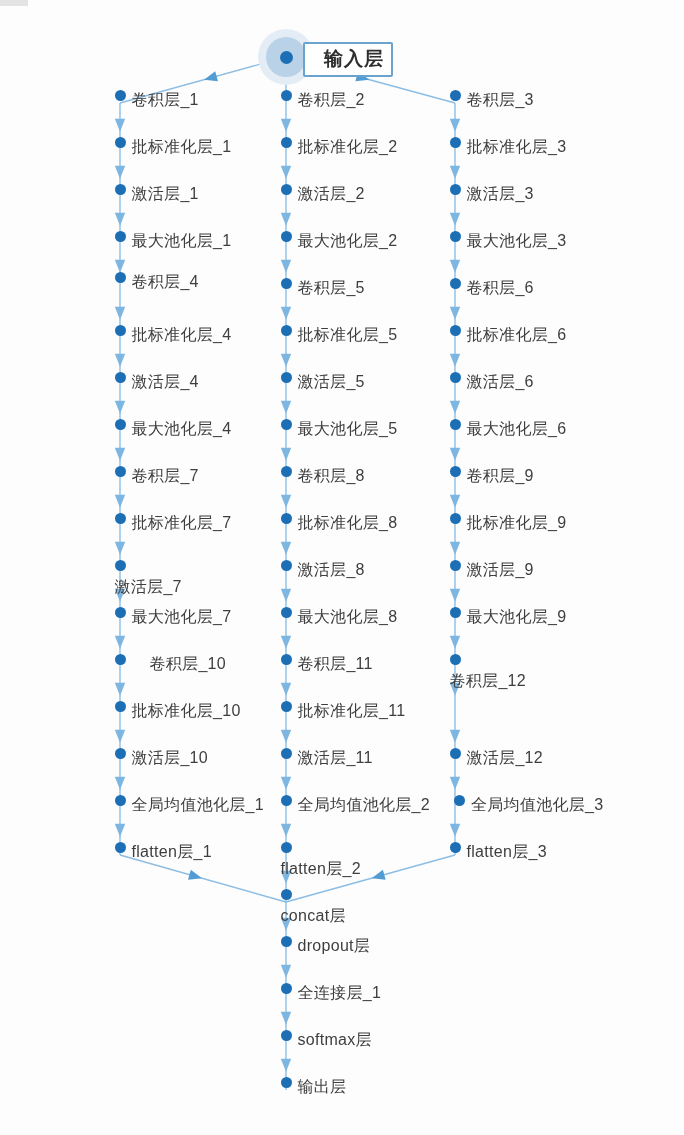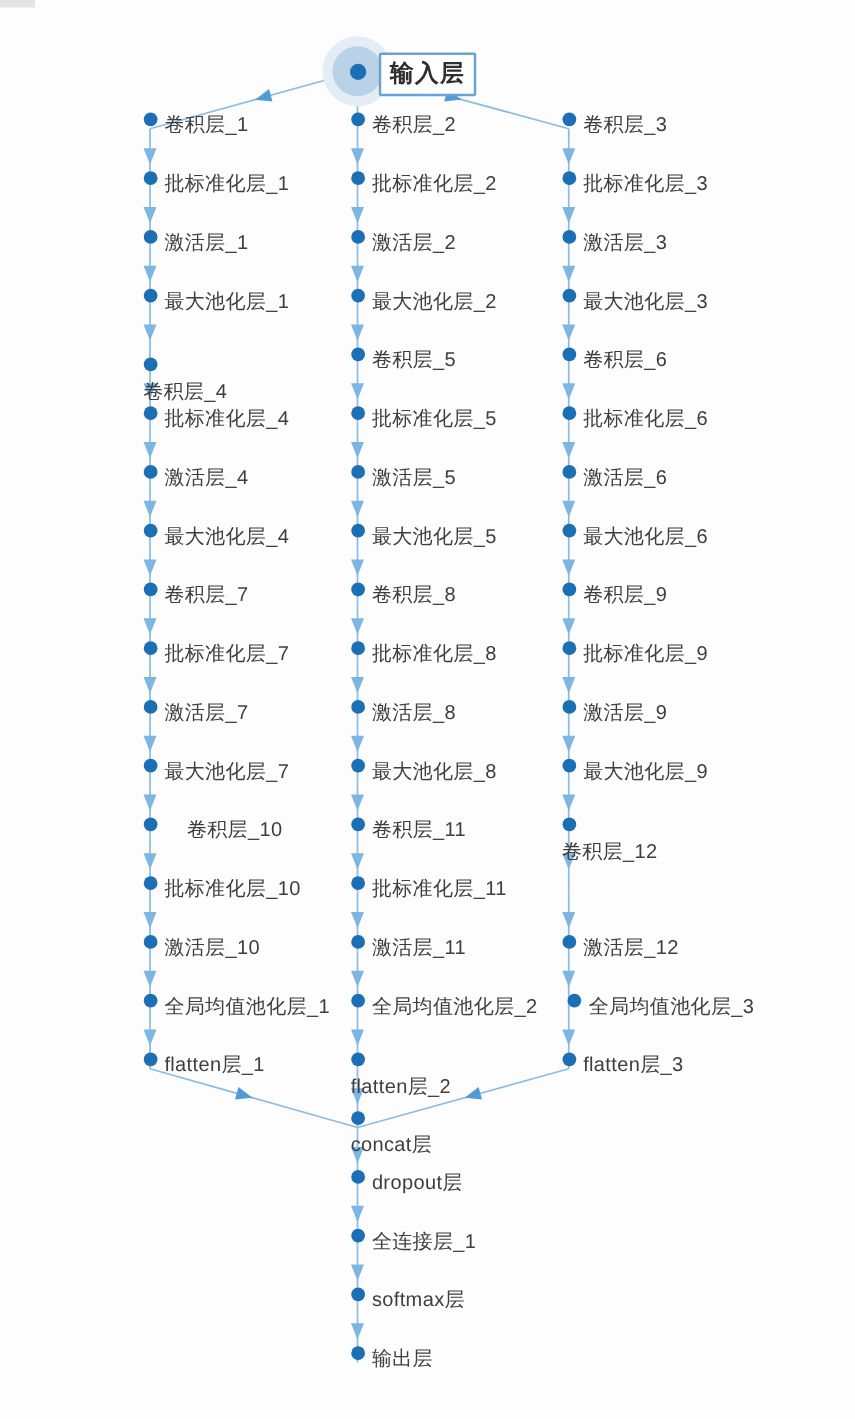--- a/index.html
+++ b/index.html
@@ -29,21 +29,21 @@
     font-size:16px;color:var(--label-text,#3e3e3e);letter-spacing:.3px;
   }
   #input-node-dot{
     position:absolute;width:13px;height:13px;border-radius:50%;
     background:var(--node-dot,#1d6fb5);
   }
   #input-box{
     position:absolute;left:303px;top:42px;
     border:2px solid var(--input-box-border,#6ba3cf);border-radius:2px;
     background:rgba(255,255,255,.96);
-    padding:2px 7px 3px 7px;
+    padding:2px 7px 3px 19px;
     font-size:19px;font-weight:700;color:#2e2e2e;letter-spacing:1px;
     cursor:pointer;white-space:nowrap;
   }
   #corner-artifact{
     position:absolute;left:0;top:0;width:28px;height:6px;
     background:#dcdcdc;opacity:.8;
   }
 </style>
 </head>
 <body style="--background: #fdfdfd; --node-dot: #1d6fb5; --edge-line: #8bbde5; --arrow-vertical: #7eb6e2; --arrow-diagonal: #539bd3; --label-text: #3e3e3e; --input-box-border: #6ba3cf; --halo-inner: #b9d2e7; --halo-outer: #e4edf5;">
@@ -186,21 +186,21 @@
         <span class="lbl">批标准化层_1</span>
       </div>
       <div class="node" style="left: 114.5px; top: 184px;">
         <span class="dot"></span>
         <span class="lbl">激活层_1</span>
       </div>
       <div class="node" style="left: 114.5px; top: 231px;">
         <span class="dot"></span>
         <span class="lbl">最大池化层_1</span>
       </div>
-      <div class="node" style="left: 114.5px; top: 286px; flex-direction: column;">
+      <div class="node" style="left: 114.5px; top: 272px;">
         <span class="dot"></span>
         <span class="lbl">卷积层_4</span>
       </div>
       <div class="node" style="left: 114.5px; top: 325px;">
         <span class="dot"></span>
         <span class="lbl">批标准化层_4</span>
       </div>
       <div class="node" style="left: 114.5px; top: 372px;">
         <span class="dot"></span>
         <span class="lbl">激活层_4</span>
@@ -210,21 +210,21 @@
         <span class="lbl">最大池化层_4</span>
       </div>
       <div class="node" style="left: 114.5px; top: 466px;">
         <span class="dot"></span>
         <span class="lbl">卷积层_7</span>
       </div>
       <div class="node" style="left: 114.5px; top: 513px;">
         <span class="dot"></span>
         <span class="lbl">批标准化层_7</span>
       </div>
-      <div class="node" style="left: 114.5px; top: 560px;">
+      <div class="node" style="left: 114.5px; top: 560px; flex-direction: column;">
         <span class="dot"></span>
         <span class="lbl">激活层_7</span>
       </div>
       <div class="node" style="left: 114.5px; top: 607px;">
         <span class="dot"></span>
         <span class="lbl">最大池化层_7</span>
       </div>
       <div class="node" style="left: 114.5px; top: 654px; gap: 24px;">
         <span class="dot"></span>
         <span class="lbl">卷积层_10</span>

